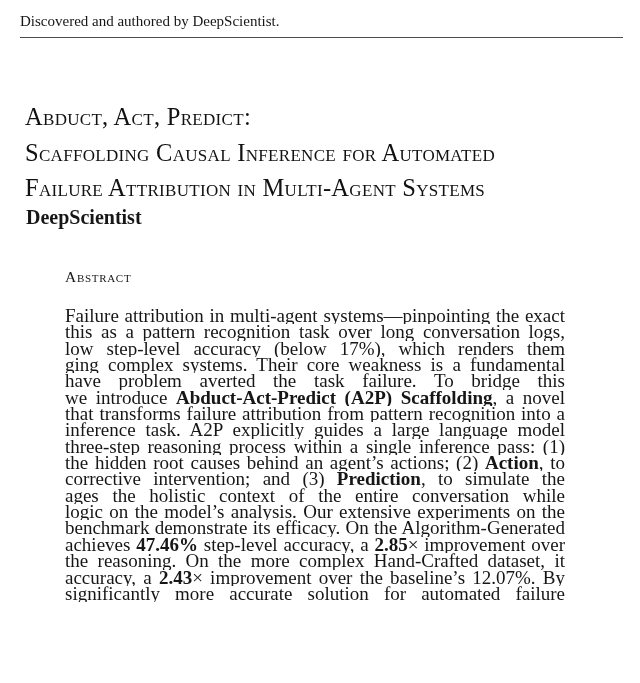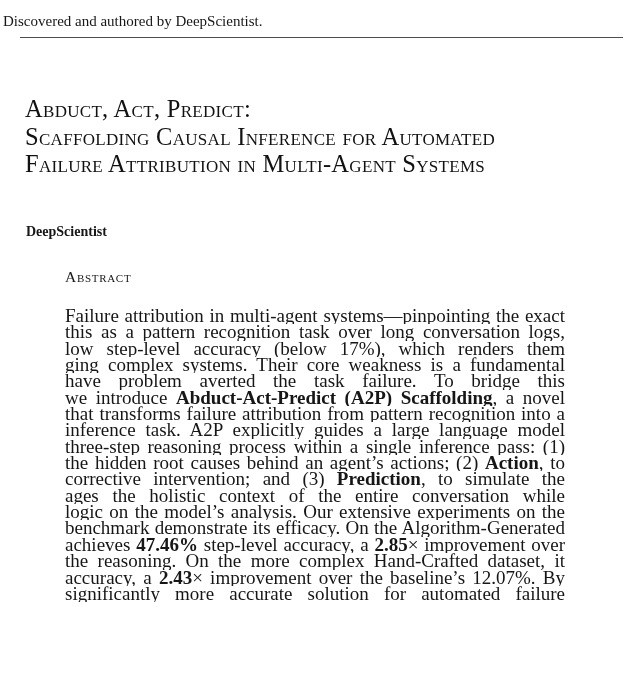--- a/index.html
+++ b/index.html
@@ -6,41 +6,41 @@
   body {
     width: 640px; height: 683px;
     background: #ffffff;
     font-family: "Liberation Serif", serif;
     color: #161616;
     overflow: hidden;
   }
   .page { position: relative; width: 640px; height: 683px; background: #ffffff; }
 
   .credit {
-    position: absolute; left: 3px; top: 13px;
+    position: absolute; left: 20px; top: 13px;
     font-size: 15px; white-space: nowrap; text-align: center;
   }
   .rule {
     position: absolute; left: 20px; top: 37px;
     width: 603px; height: 0;
     border-top: 1.6px solid #4d4d4d;
   }
 
   .title {
     position: absolute; left: 25px; top: 95px;
     font-size: 24.5px; line-height: 27.6px;
     font-variant: small-caps;
     letter-spacing: 0.3px;
     color: #111111;
   }
-  .title .t-line { white-space: nowrap; }
+  .title .t-line { white-space: nowrap; margin-top: 8px; }
 
   .author {
-    position: absolute; left: 26px; top: 224px;
-    font-size: 14px; font-weight: bold; white-space: nowrap;
+    position: absolute; left: 26px; top: 206px;
+    font-size: 20px; font-weight: bold; white-space: nowrap;
   }
 
   .abs-head {
     position: absolute; left: 65px; top: 268px; width: 500px;
     text-align: left;
     font-variant: small-caps;
     font-size: 15.5px; letter-spacing: 0.7px;
   }
 
   .abs-body {

